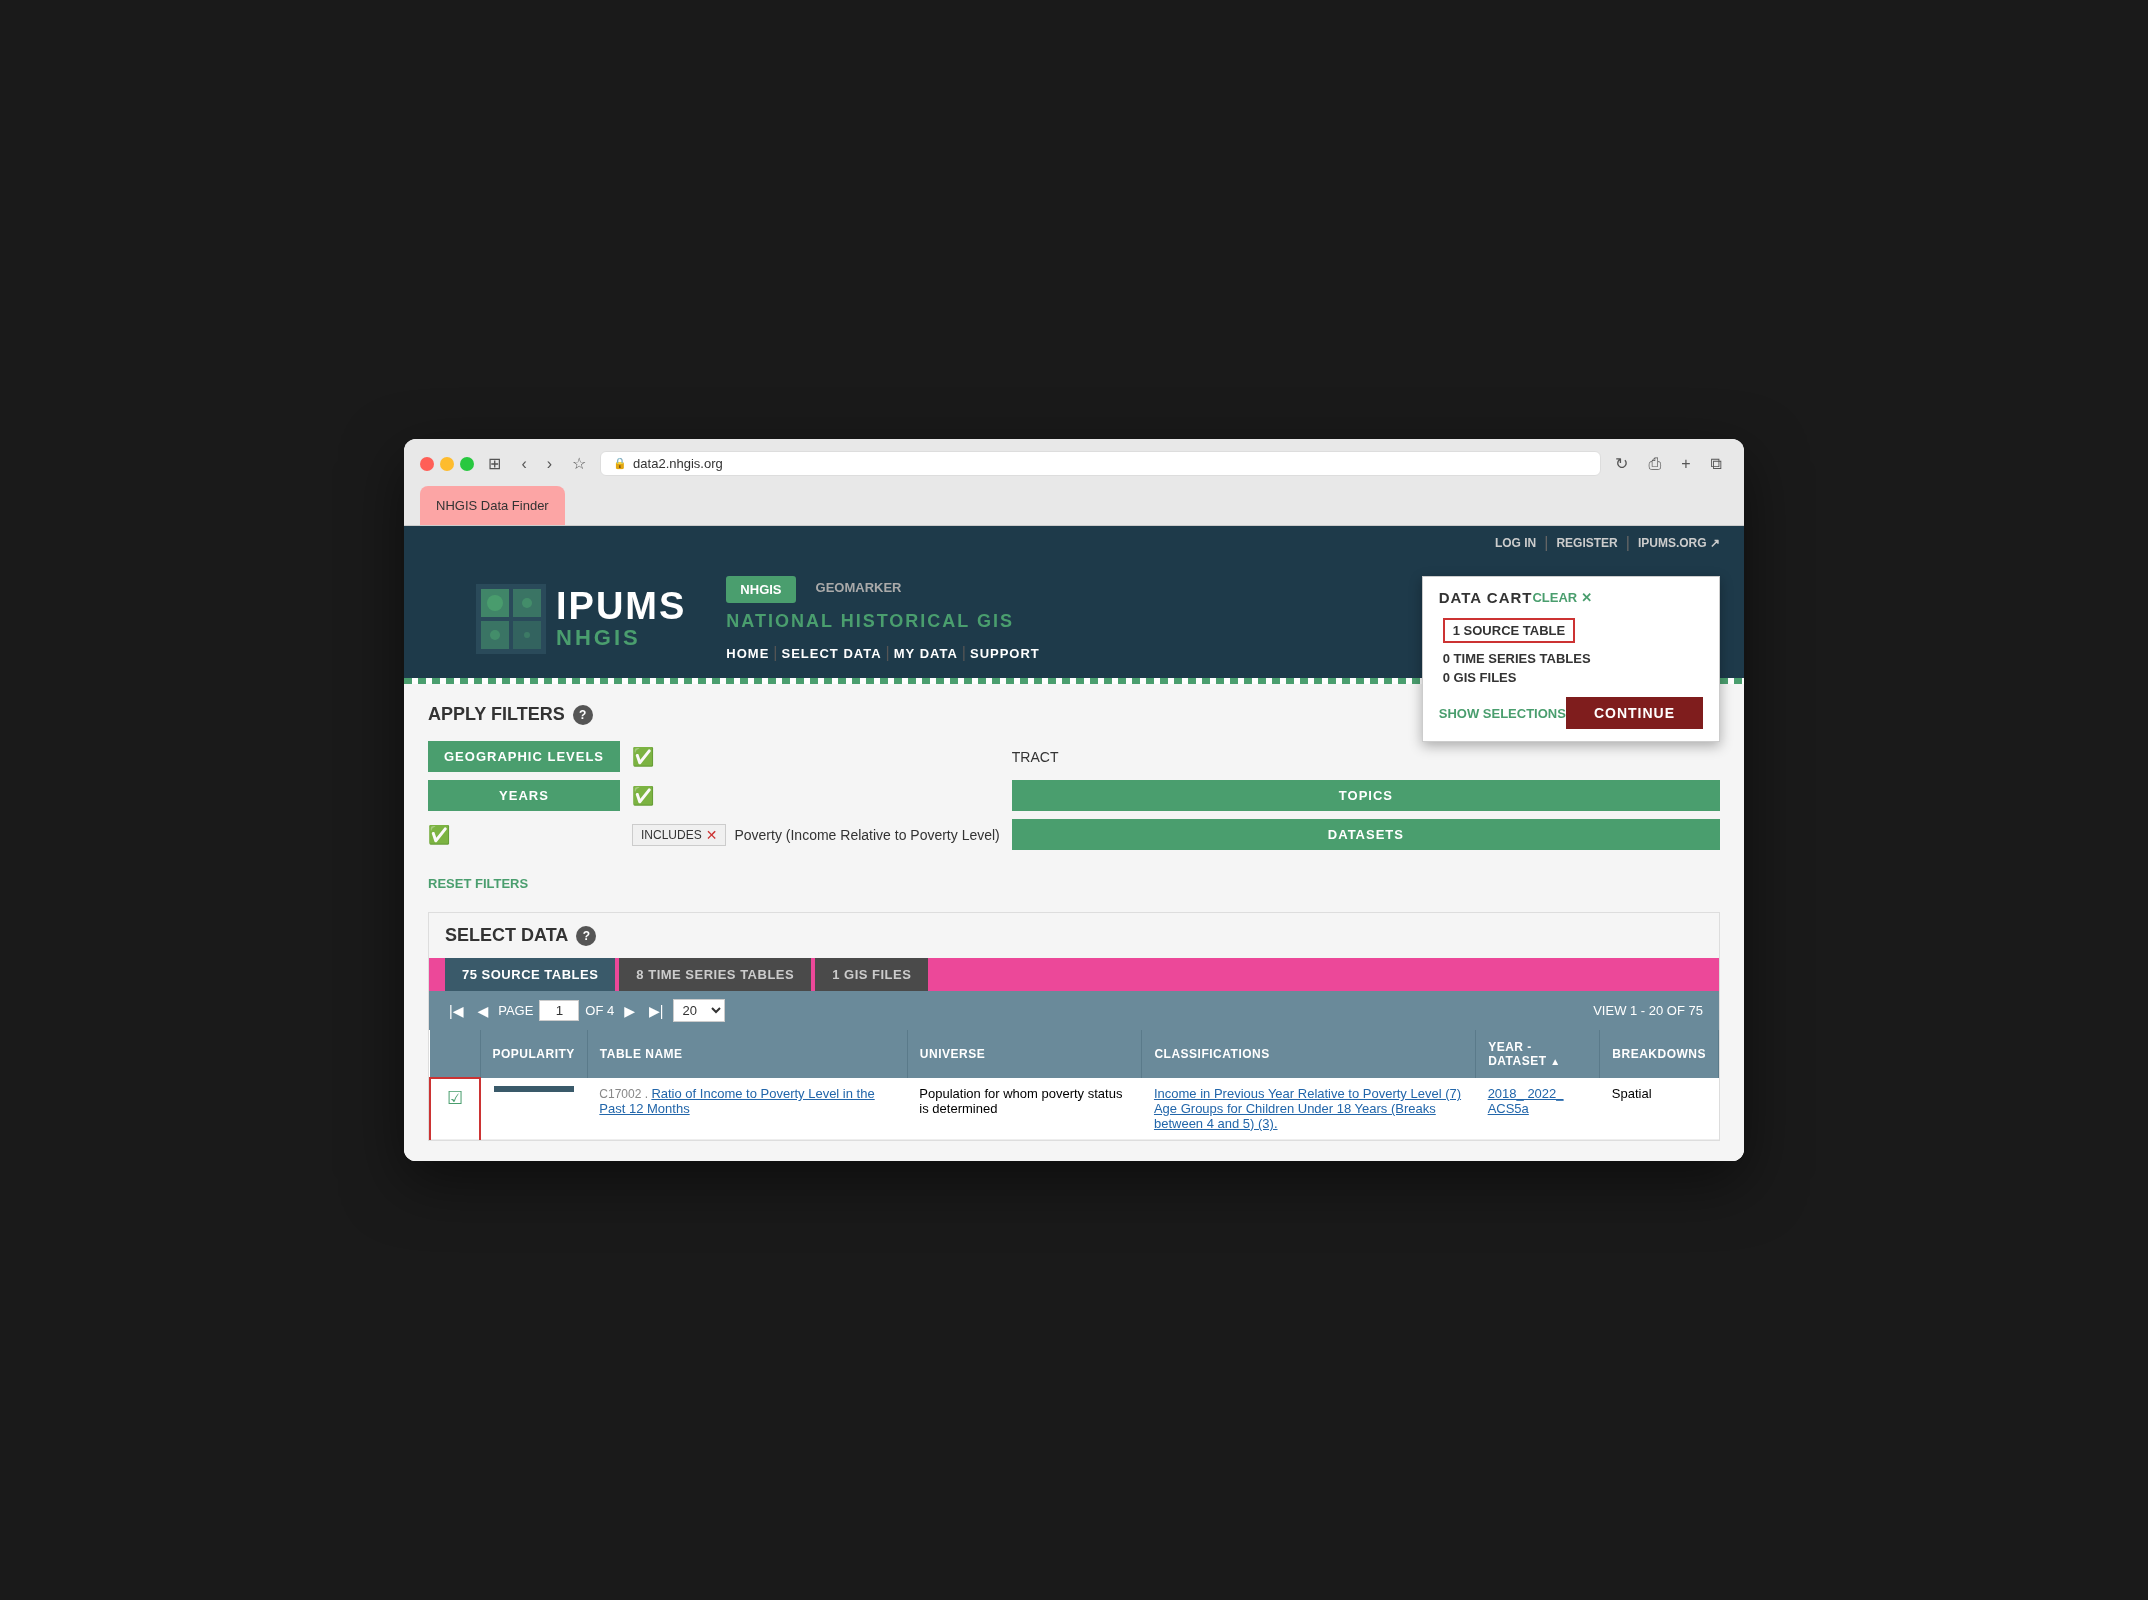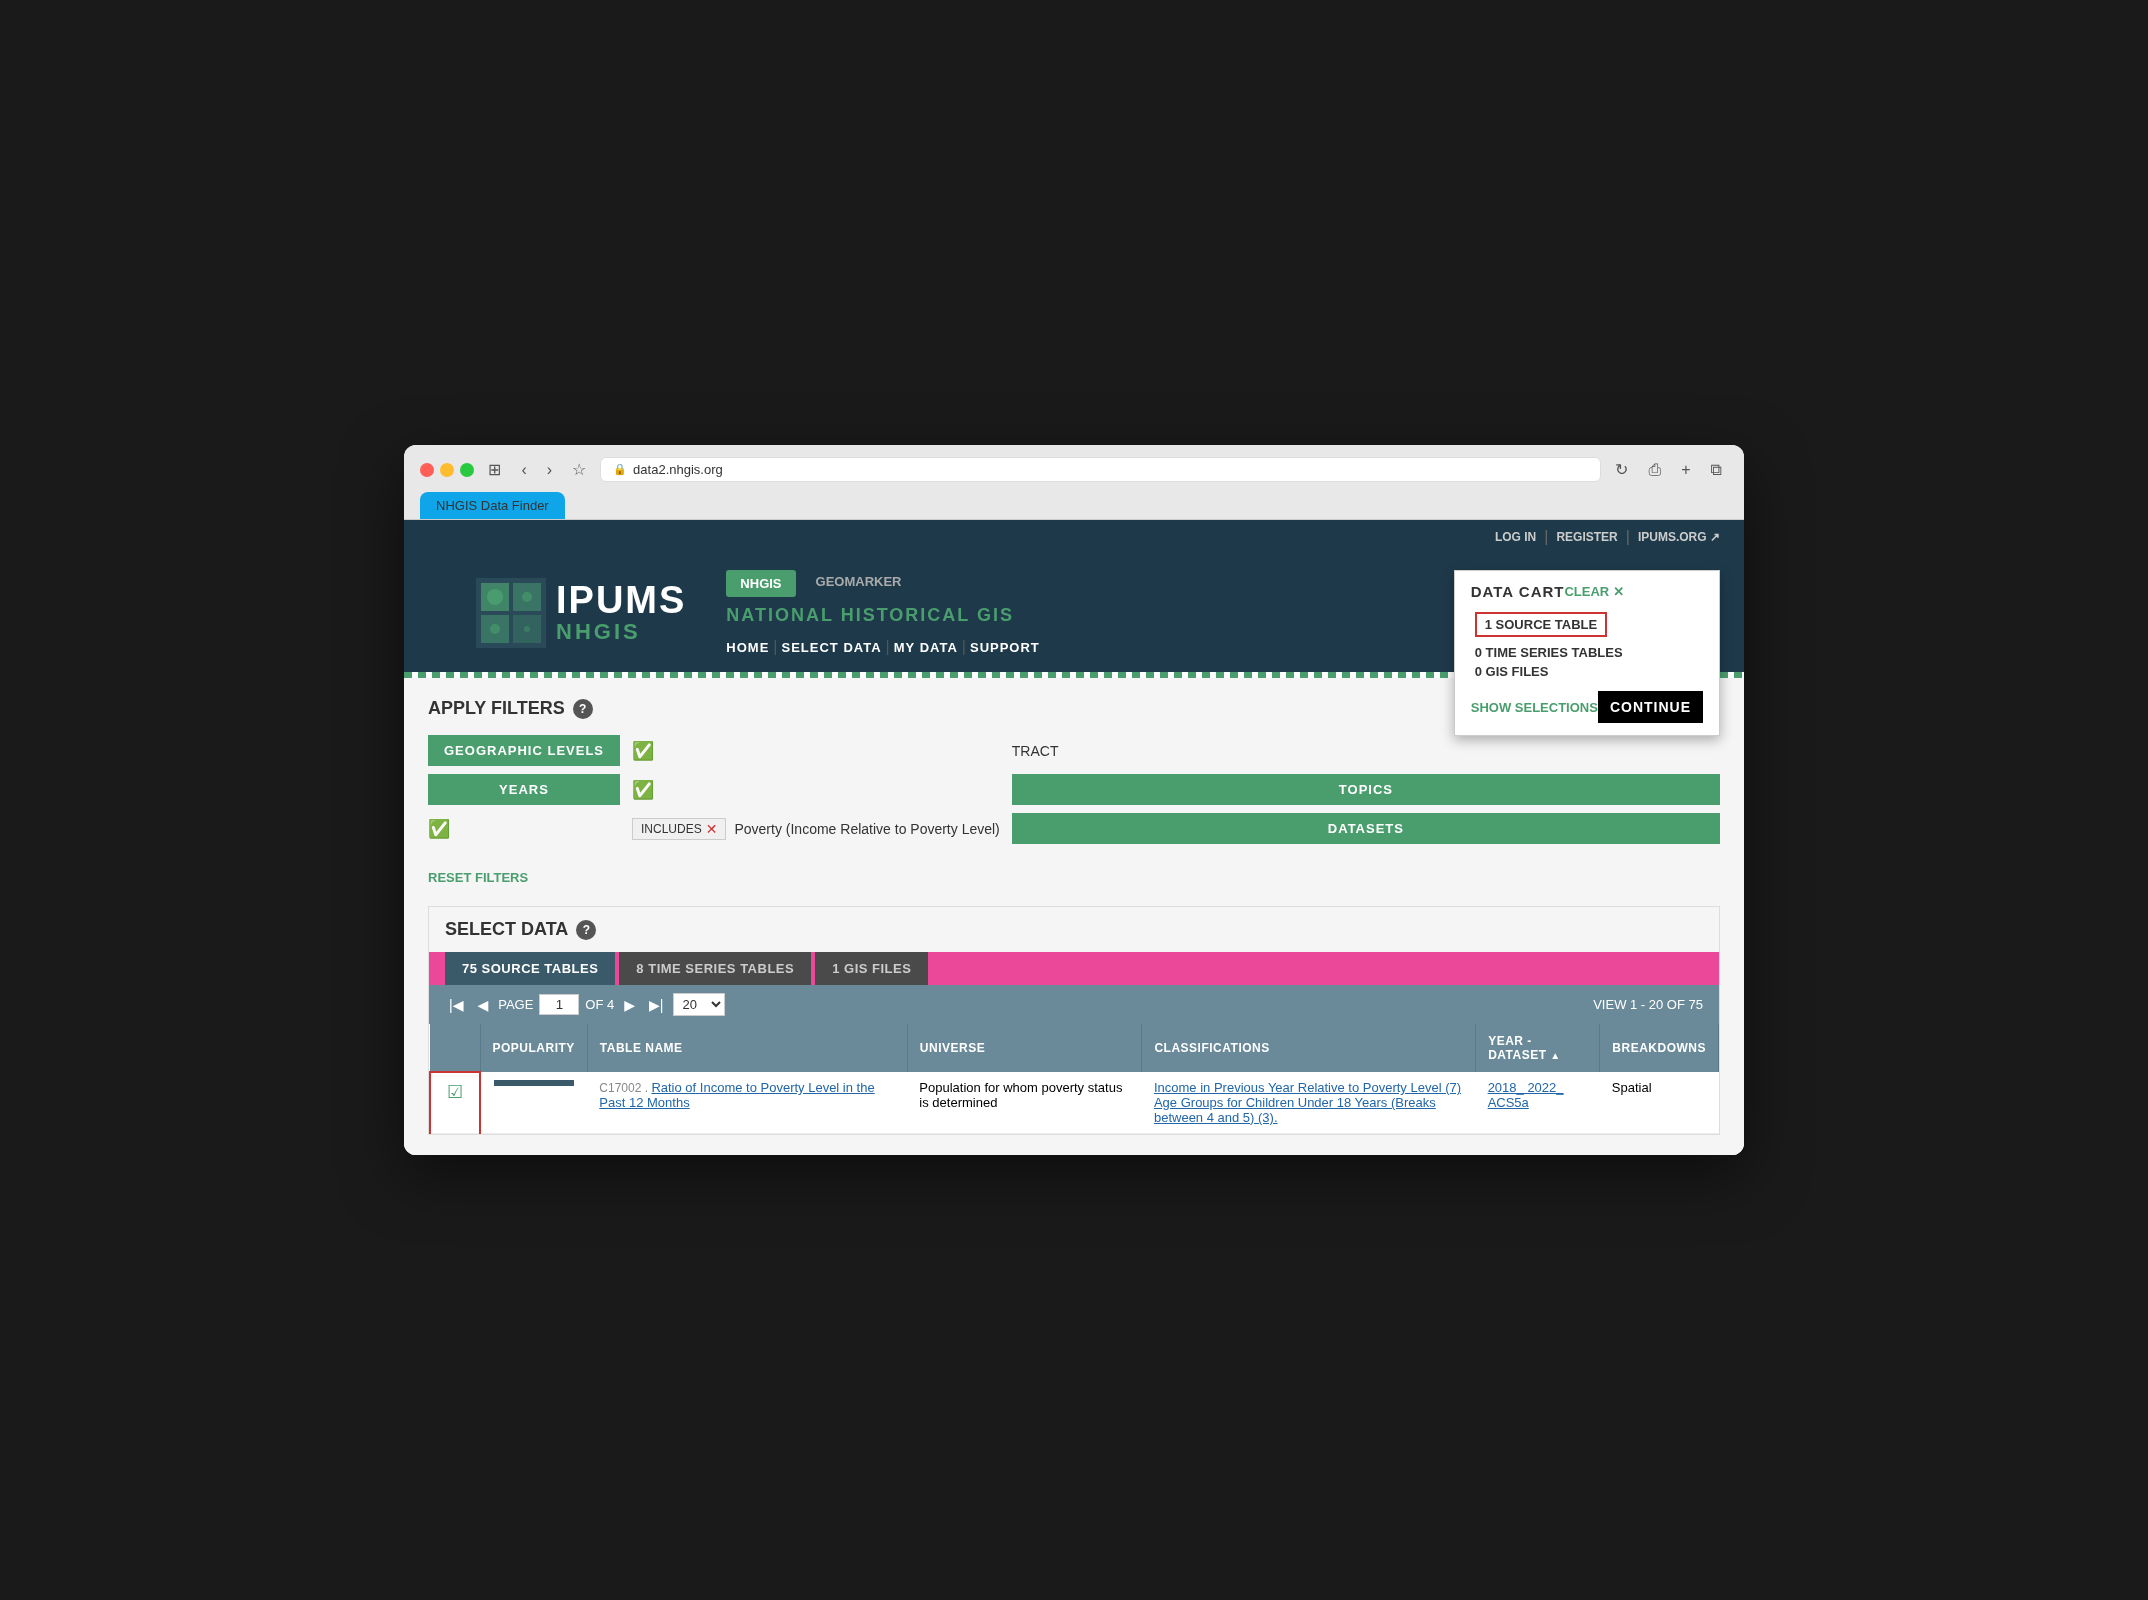--- a/index.html
+++ b/index.html
@@ -50,22 +50,22 @@
       font-size: 13px;
       color: #333;
       display: flex;
       align-items: center;
       gap: 6px;
       border: 1px solid #ddd;
     }
     .lock-icon { color: #666; font-size: 11px; }
     .browser-tab {
       display: inline-block;
-      background: #0ea5e9;
-      padding: 6px 16px;
+      background: #fca5a5;
+      padding: 12px 16px;
       border-radius: 8px 8px 0 0;
       font-size: 13px;
       color: #333;
     }
     
     .site-wrapper {
       background: white;
     }
     
     .top-nav {
@@ -218,24 +218,24 @@
       align-items: center;
     }
     .show-selections {
       color: #4a9e6e;
       font-size: 13px;
       font-weight: bold;
       cursor: pointer;
       text-decoration: none;
     }
     .continue-btn {
-      background: #000000;
+      background: #7f1d1d;
       color: white;
       border: none;
-      padding: 8px 12px;
+      padding: 8px 28px;
       font-size: 14px;
       font-weight: bold;
       cursor: pointer;
       letter-spacing: 1px;
     }
     
     .green-border {
       height: 6px;
       background: repeating-linear-gradient(to right, #4a9e6e 0, #4a9e6e 8px, transparent 8px, transparent 14px);
     }

